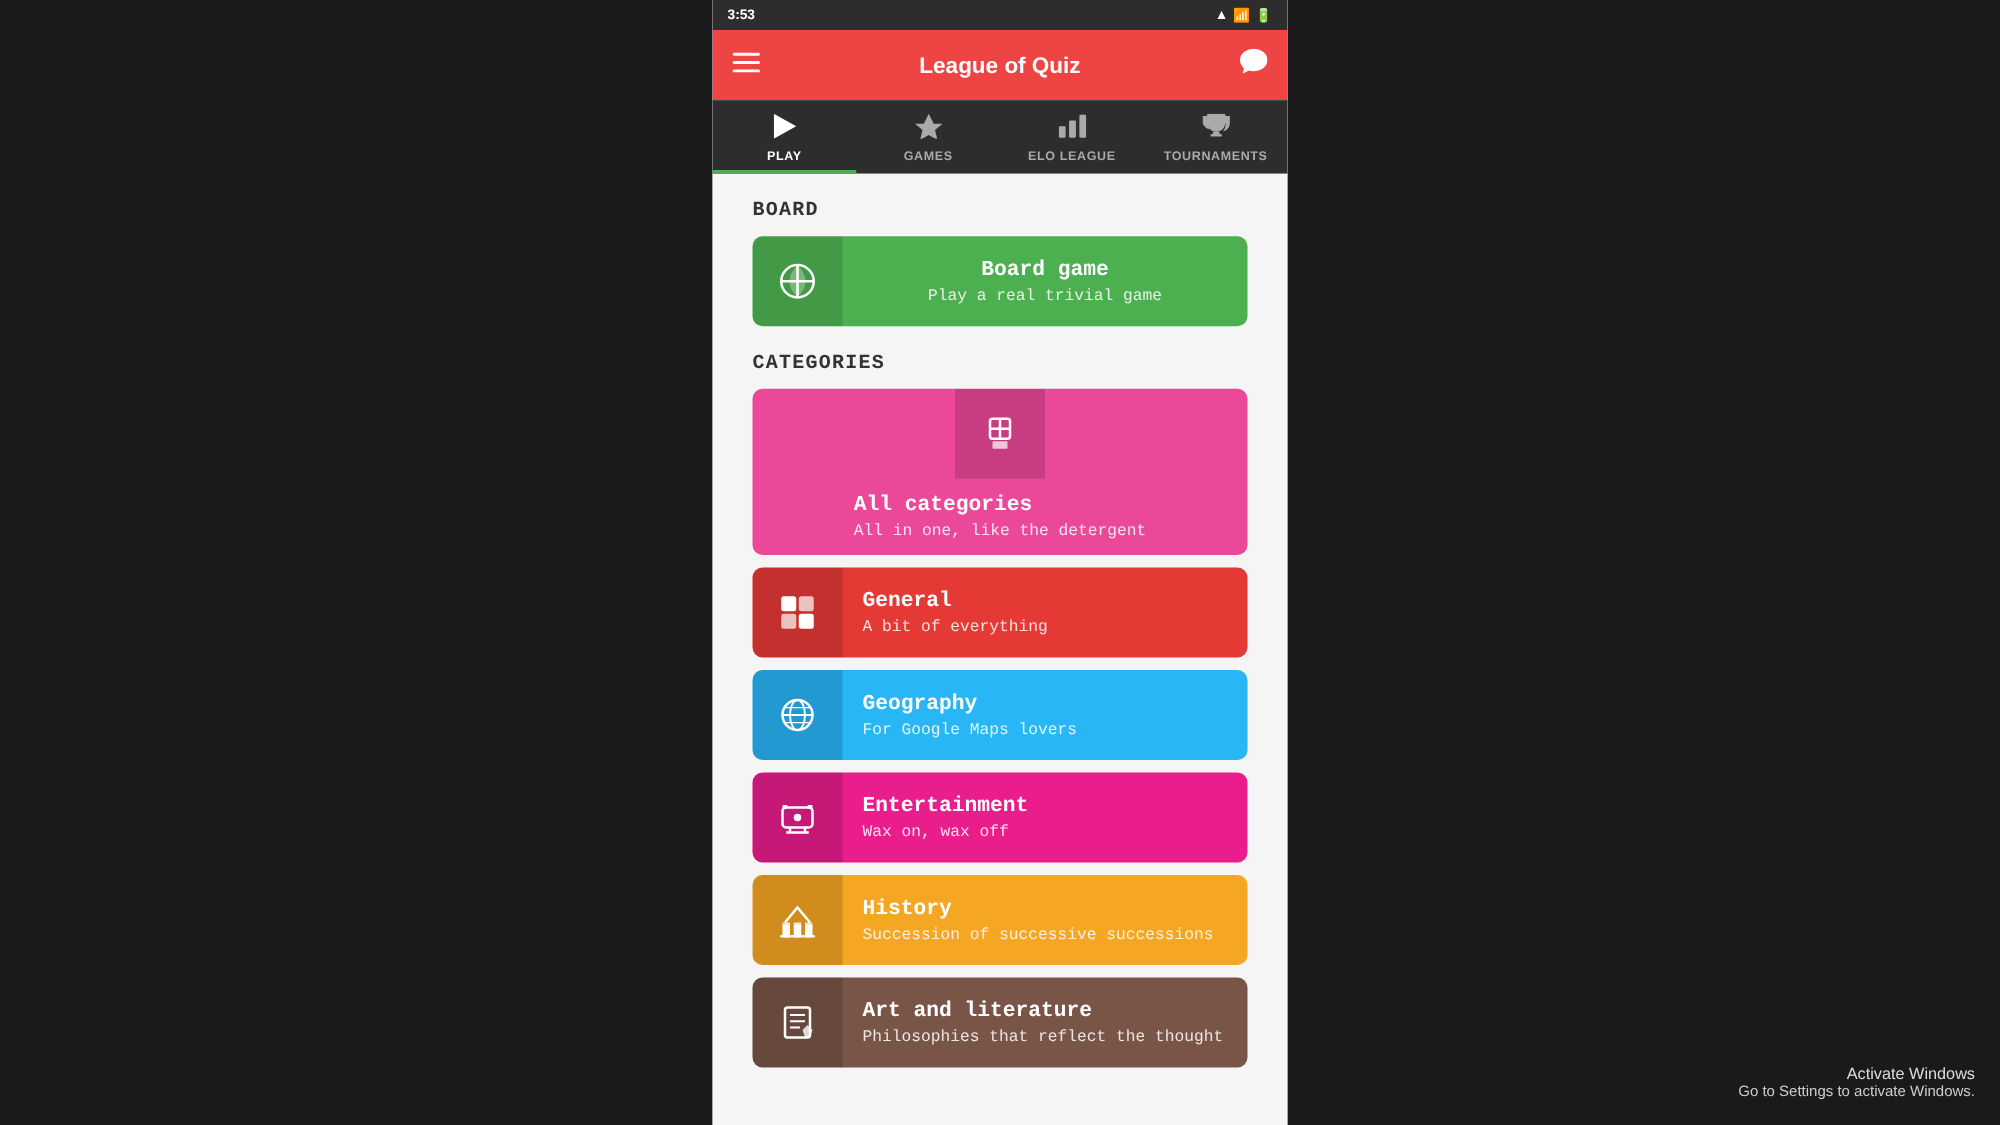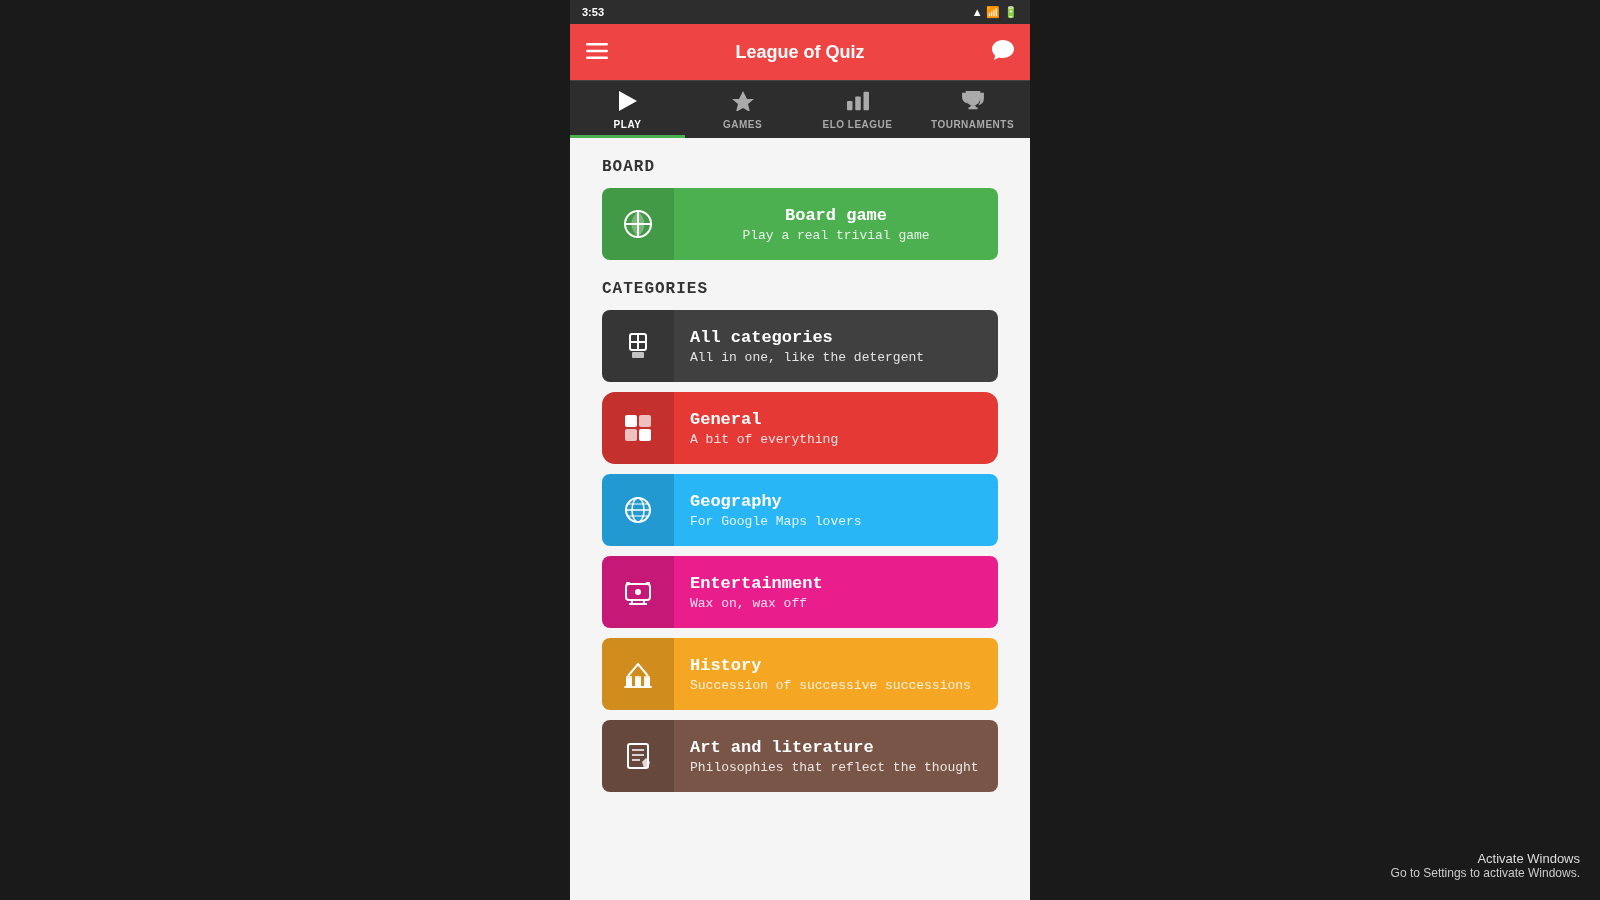--- a/index.html
+++ b/index.html
@@ -172,24 +172,24 @@
     .card-subtitle {
       font-size: 13px;
       color: rgba(255,255,255,0.85);
     }
 
     
     .card-board-game { background: #4caf50; text-align: center; }
     .card-board-game .card-icon-area { background: rgba(0,0,0,0.12); }
 
     
-    .card-all-categories { background: #404040; }
-
-    
-    .card-general { background: #e53935; border-radius: 13px; }
+    .card-all-categories { background: #ec4899; flex-direction: column; }
+
+    
+    .card-general { background: #e53935; }
 
     
     .card-geography { background: #29b6f6; align-items: center; }
 
     
     .card-entertainment { background: #e91e8c; }
 
     
     .card-history { background: #f5a623; }
 

